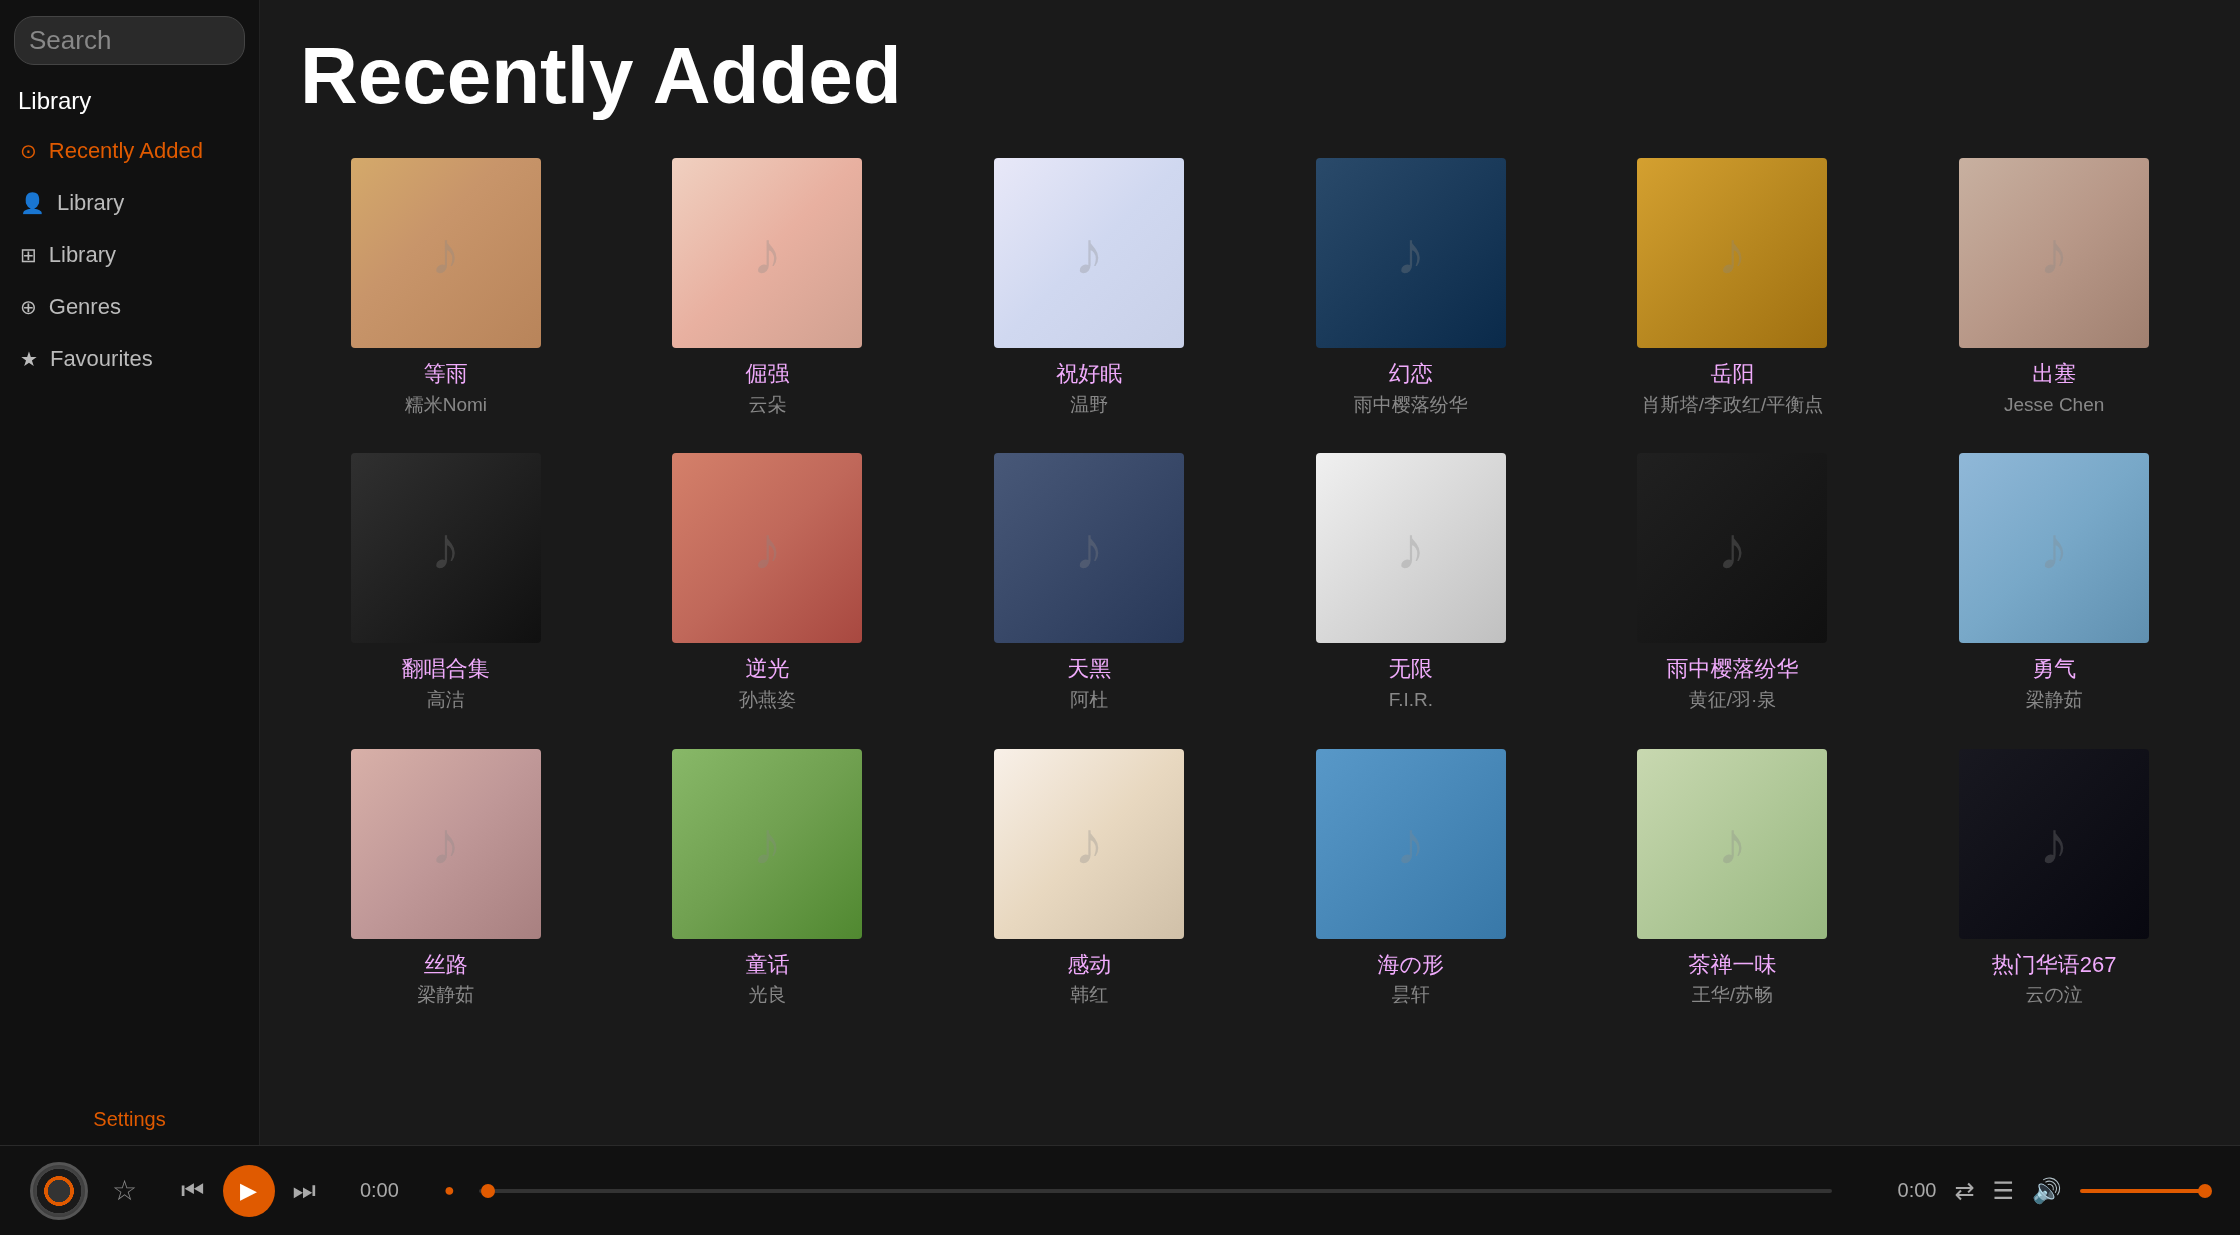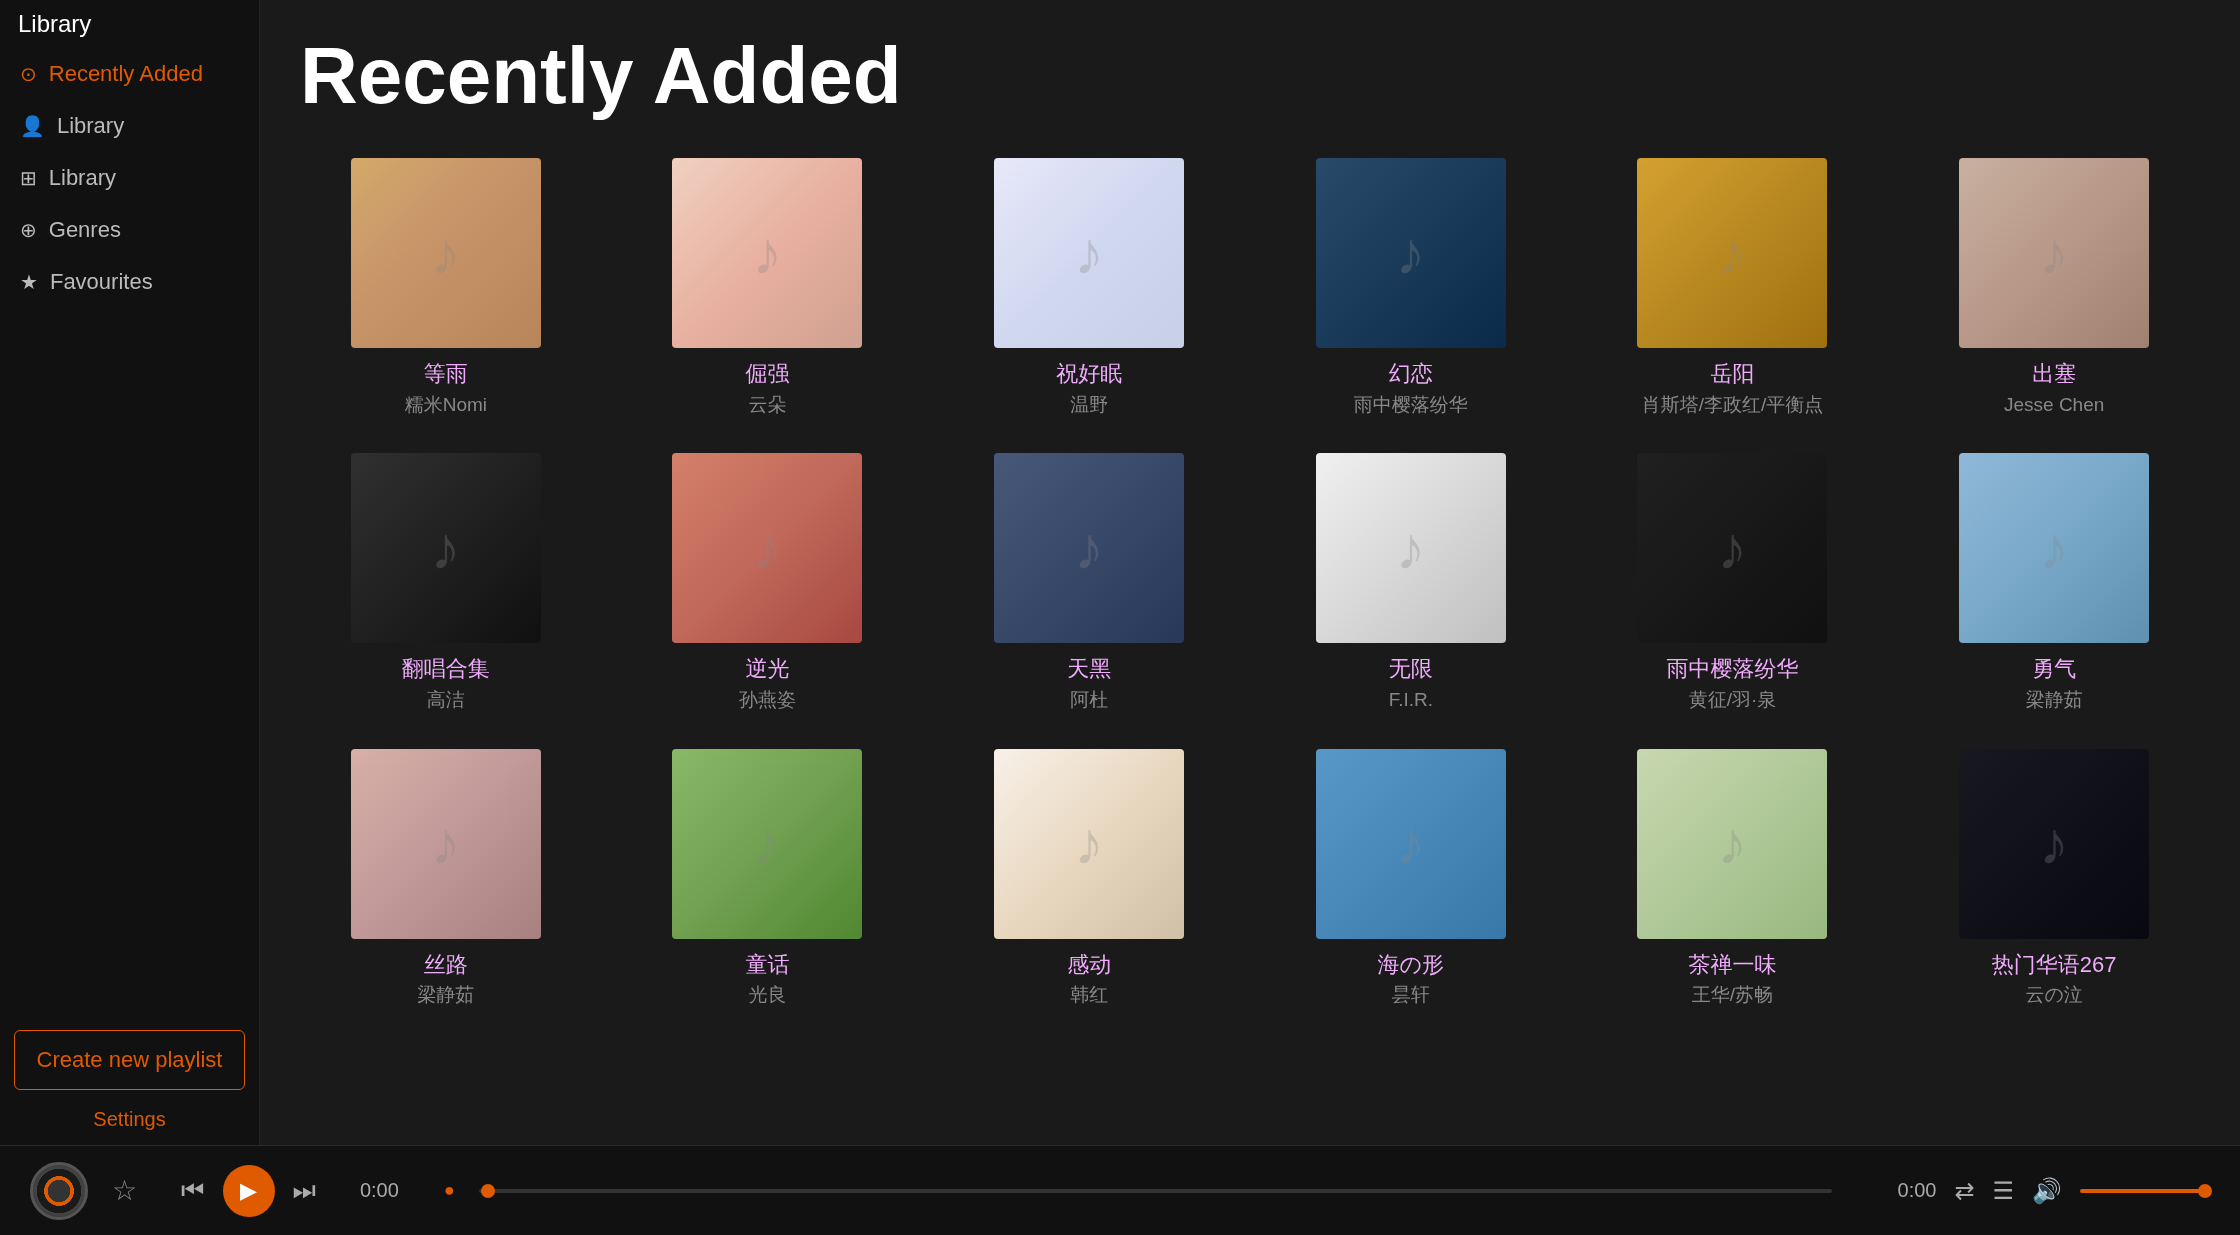--- a/index.html
+++ b/index.html
@@ -284,20 +284,24 @@
     .album-title, .album-artist {
       font-family: "PingFang SC", "Microsoft YaHei", "SimHei", Arial, sans-serif;
     }
   </style>
 </head>
 <body>
 
 <div class="main-layout">
 
   <div class="sidebar">
+    <div class="search-bar">
+      <input type="text" placeholder="Search" style="">
+      <button class="search-icon-btn">🔍</button>
+    </div>
 
     <div class="sidebar-section-label">Library</div>
 
     <ul class="sidebar-nav">
       <li class="active">
         <span class="nav-icon">⊙</span>
         <span>Recently Added</span>
       </li>
       <li>
         <span class="nav-icon">👤</span>
@@ -313,21 +317,20 @@
       </li>
       <li>
         <span class="nav-icon">★</span>
         <span>Favourites</span>
       </li>
     </ul>
 
 
     <div class="sidebar-spacer"></div>
 
-    <button class="create-playlist-btn">Create new playlist</button>
     <div class="settings-link">Settings</div>
   </div>
 
   <div class="main-content">
     <h1 class="page-title">Recently Added</h1>
 
     <div class="album-grid" id="album-grid">
     <div class="album-item">
           <div class="album-cover cover-1">
             <span style="font-size:60px;opacity:0.3;">♪</span>

